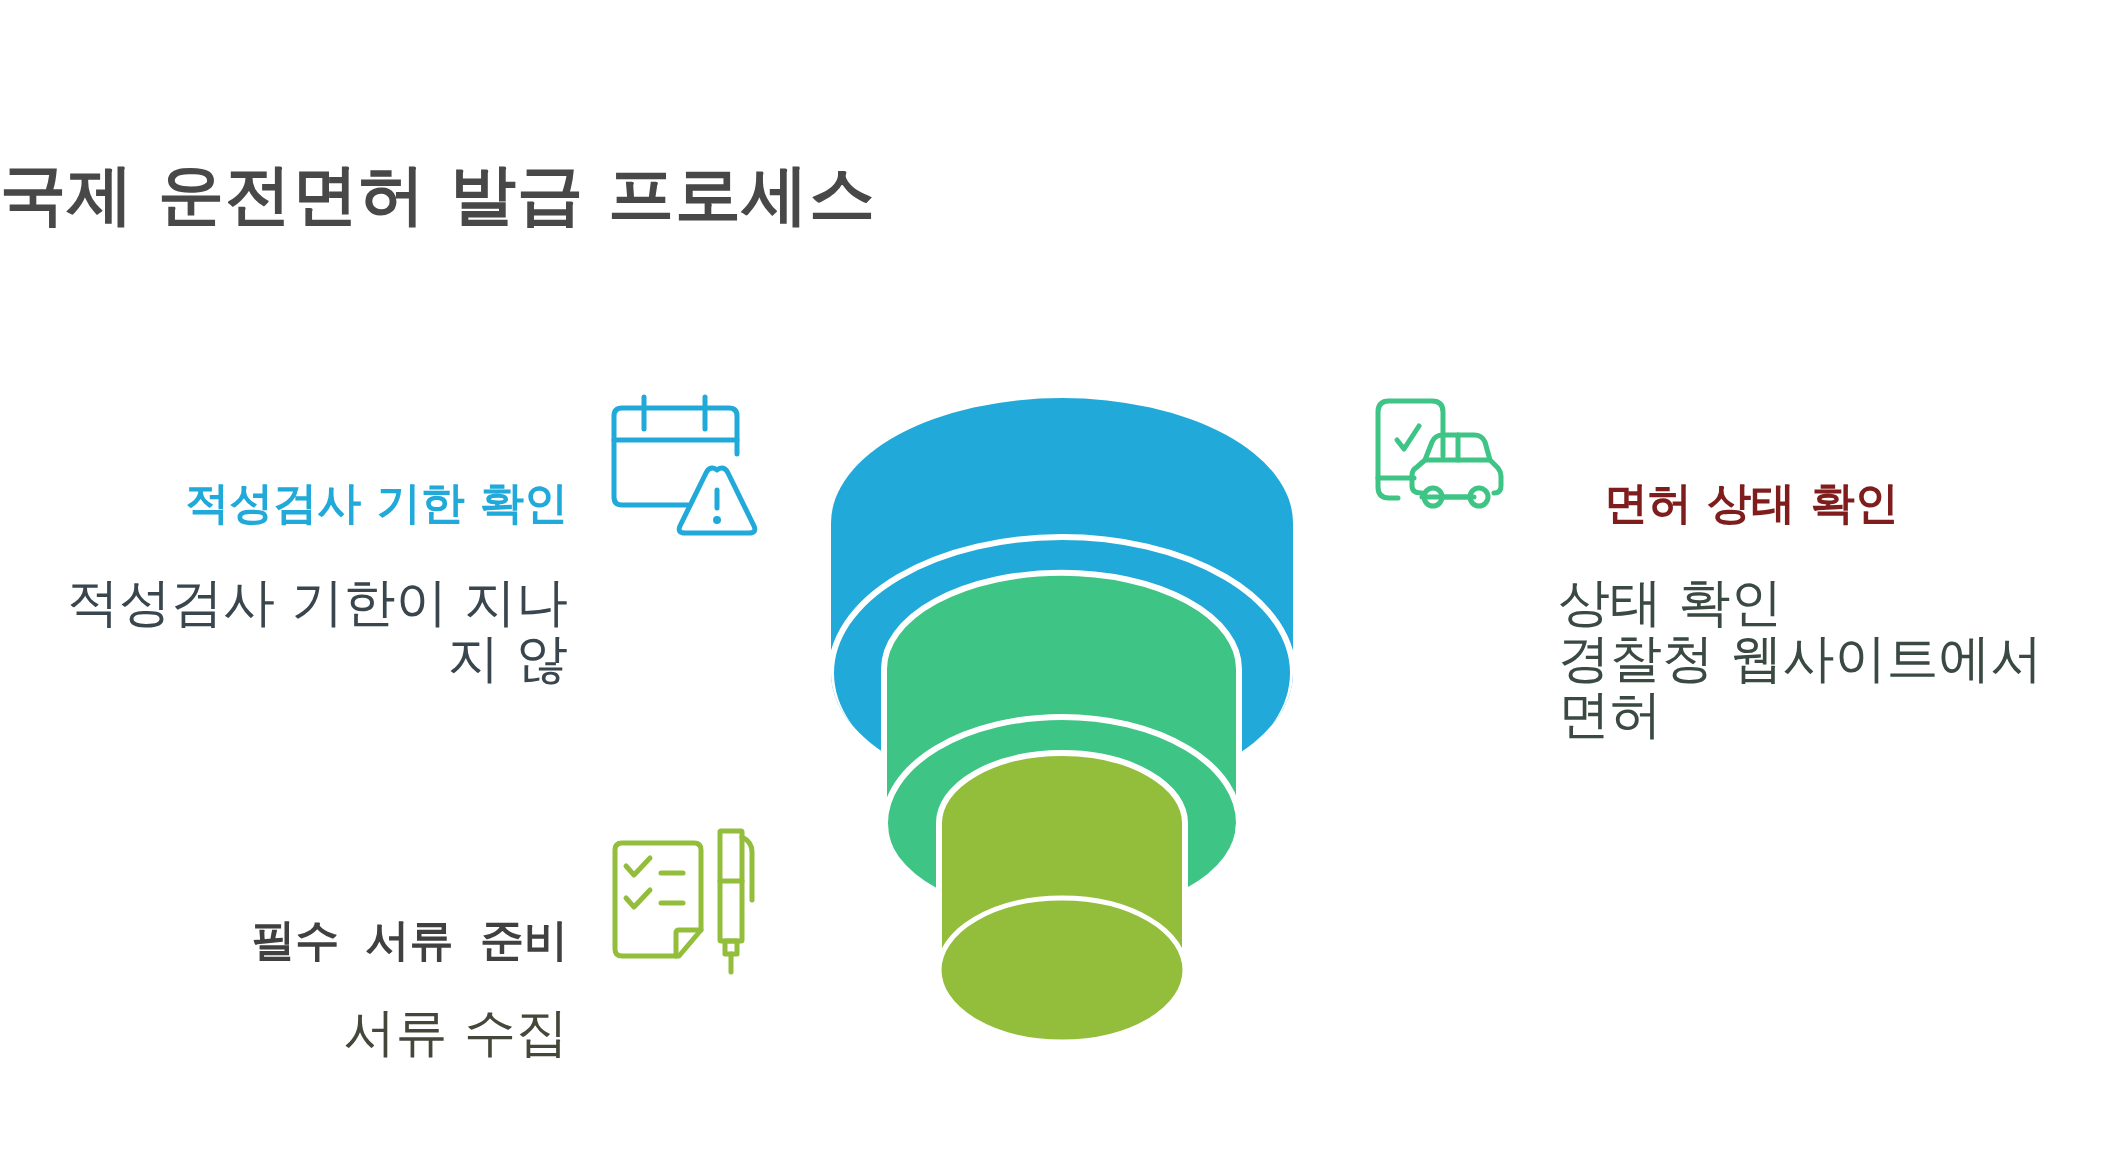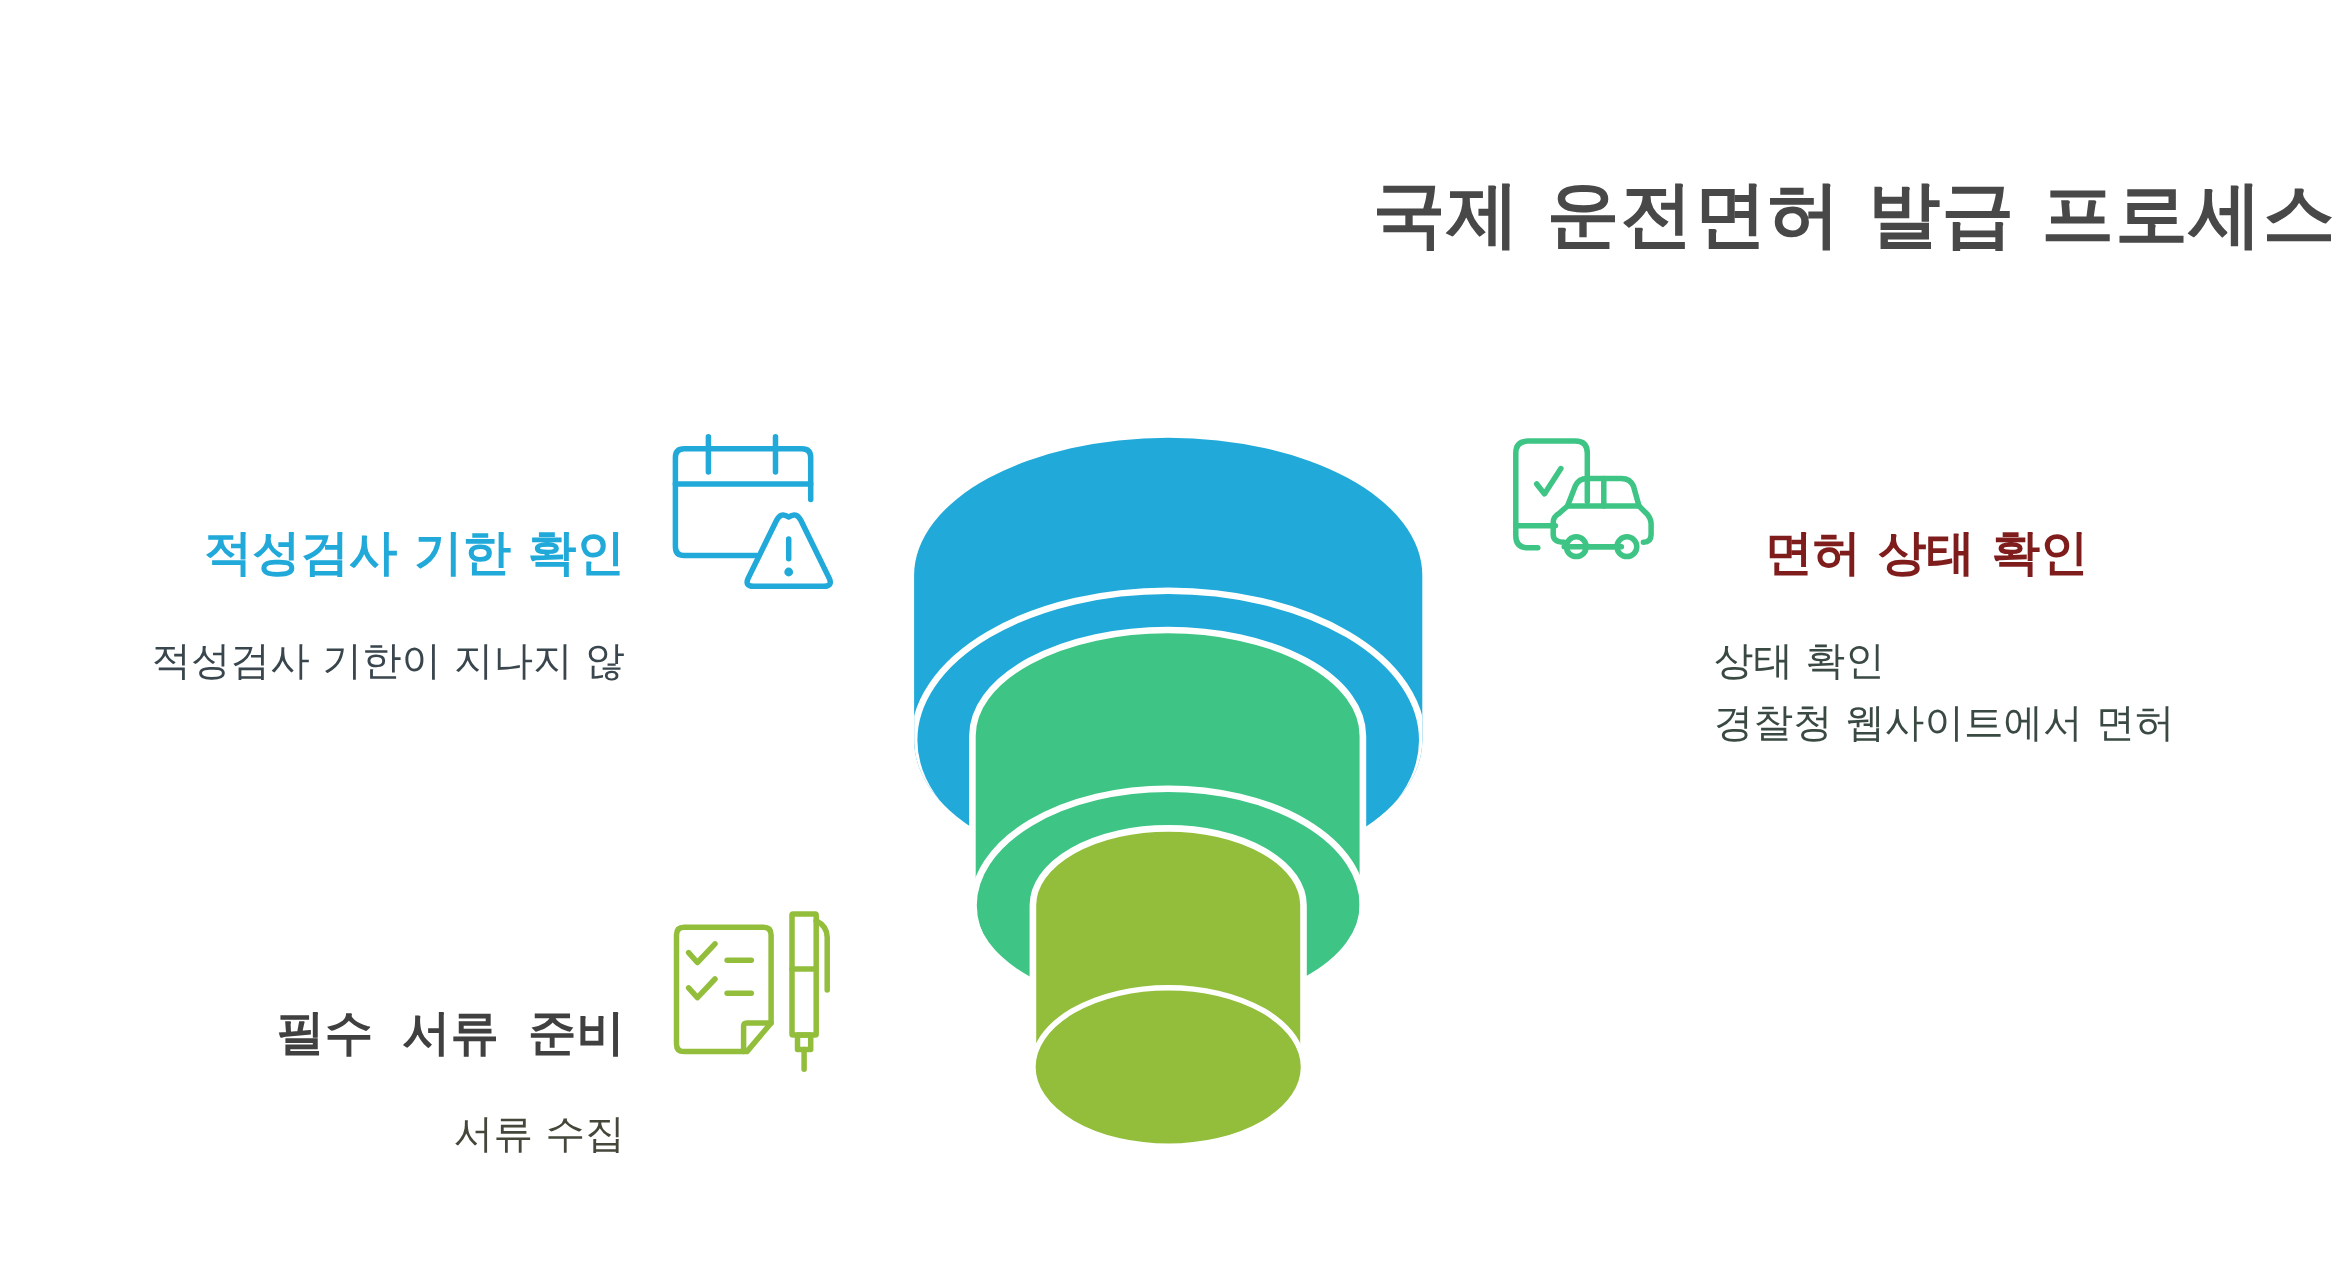--- a/index.html
+++ b/index.html
@@ -12,37 +12,37 @@
       height: 1151px;
       position: relative;
       overflow: hidden;
       font-family: "DejaVu Sans", "Liberation Sans", sans-serif;
     }
     .title {
       position: absolute;
       left: 0;
       width: 2124px;
       top: 150px;
-      text-align: right;
+      text-align: left;
       font-size: 66px;
       font-weight: bold;
       color: #484848;
       line-height: 90px;
       letter-spacing: 1px;
     }
     .heading {
       position: absolute;
       font-size: 44px;
       font-weight: bold;
       line-height: 70px;
       white-space: nowrap;
     }
     .desc {
       position: absolute;
-      font-size: 36px;
+      font-size: 52px;
       line-height: 56px;
     }
     .left-block {
       right: calc(2124px - 568px);
       text-align: right;
     }
     .right-block {
       left: 1558px;
       text-align: left;
     }

